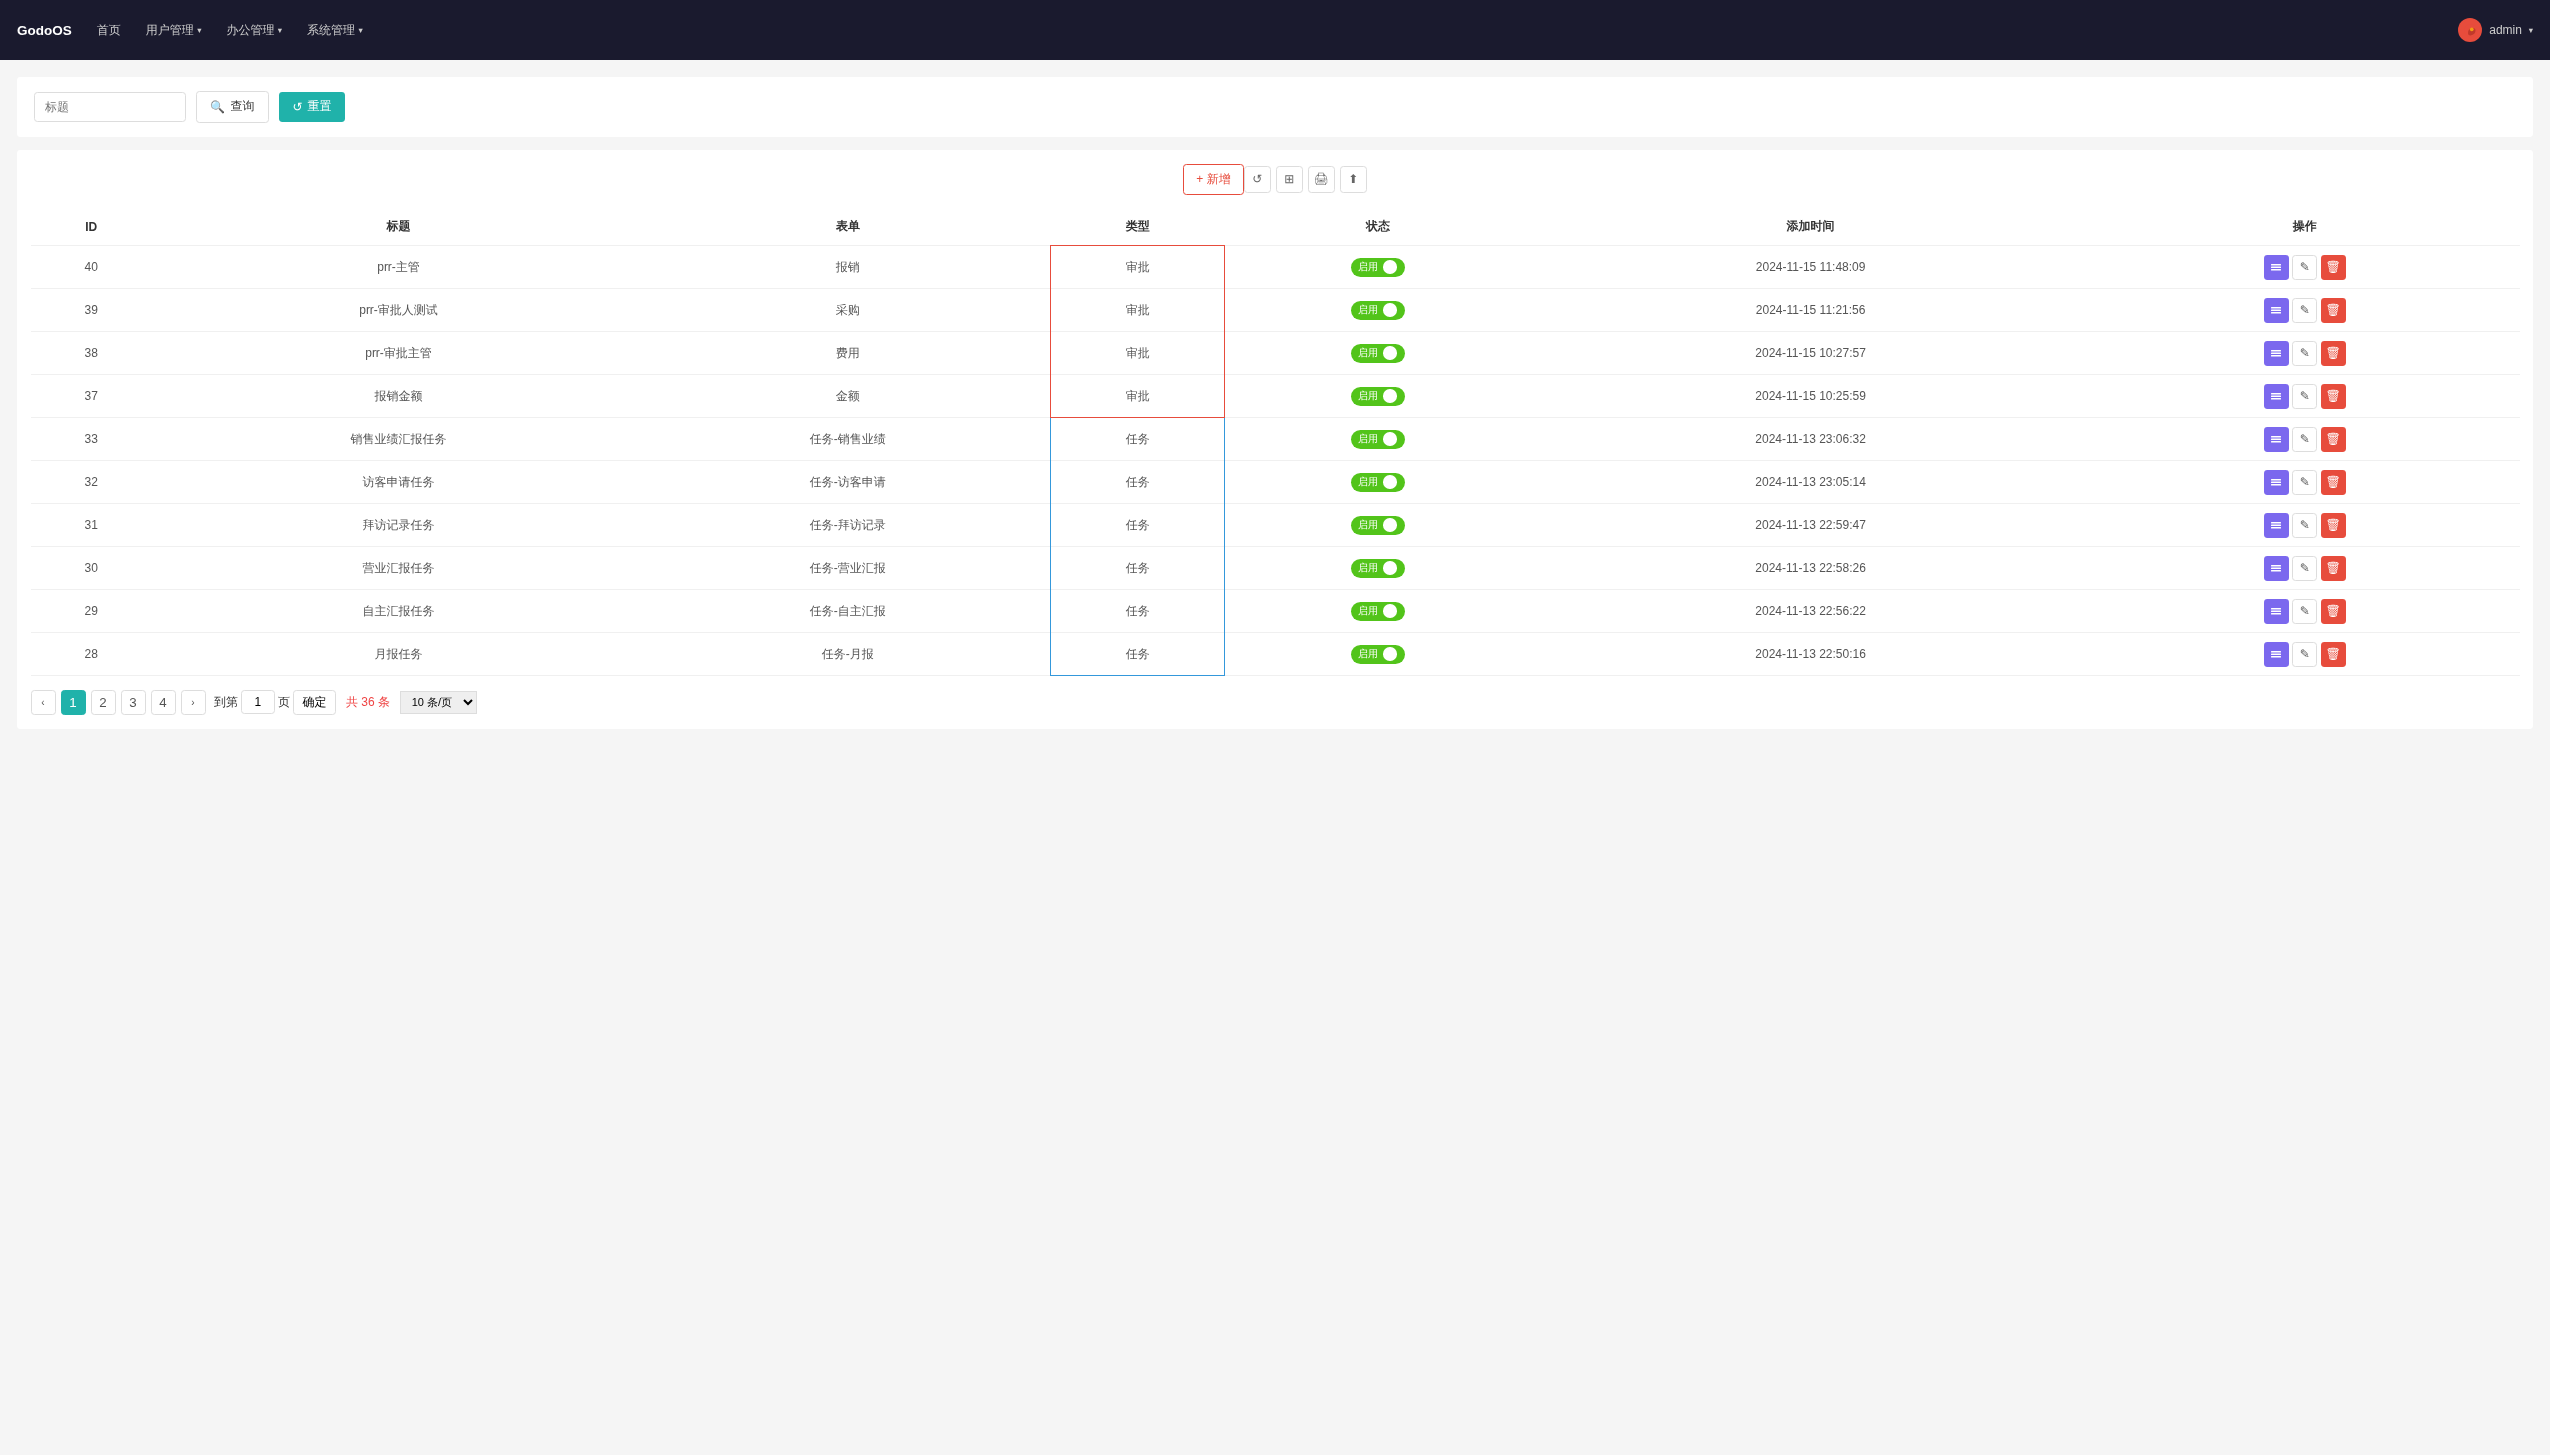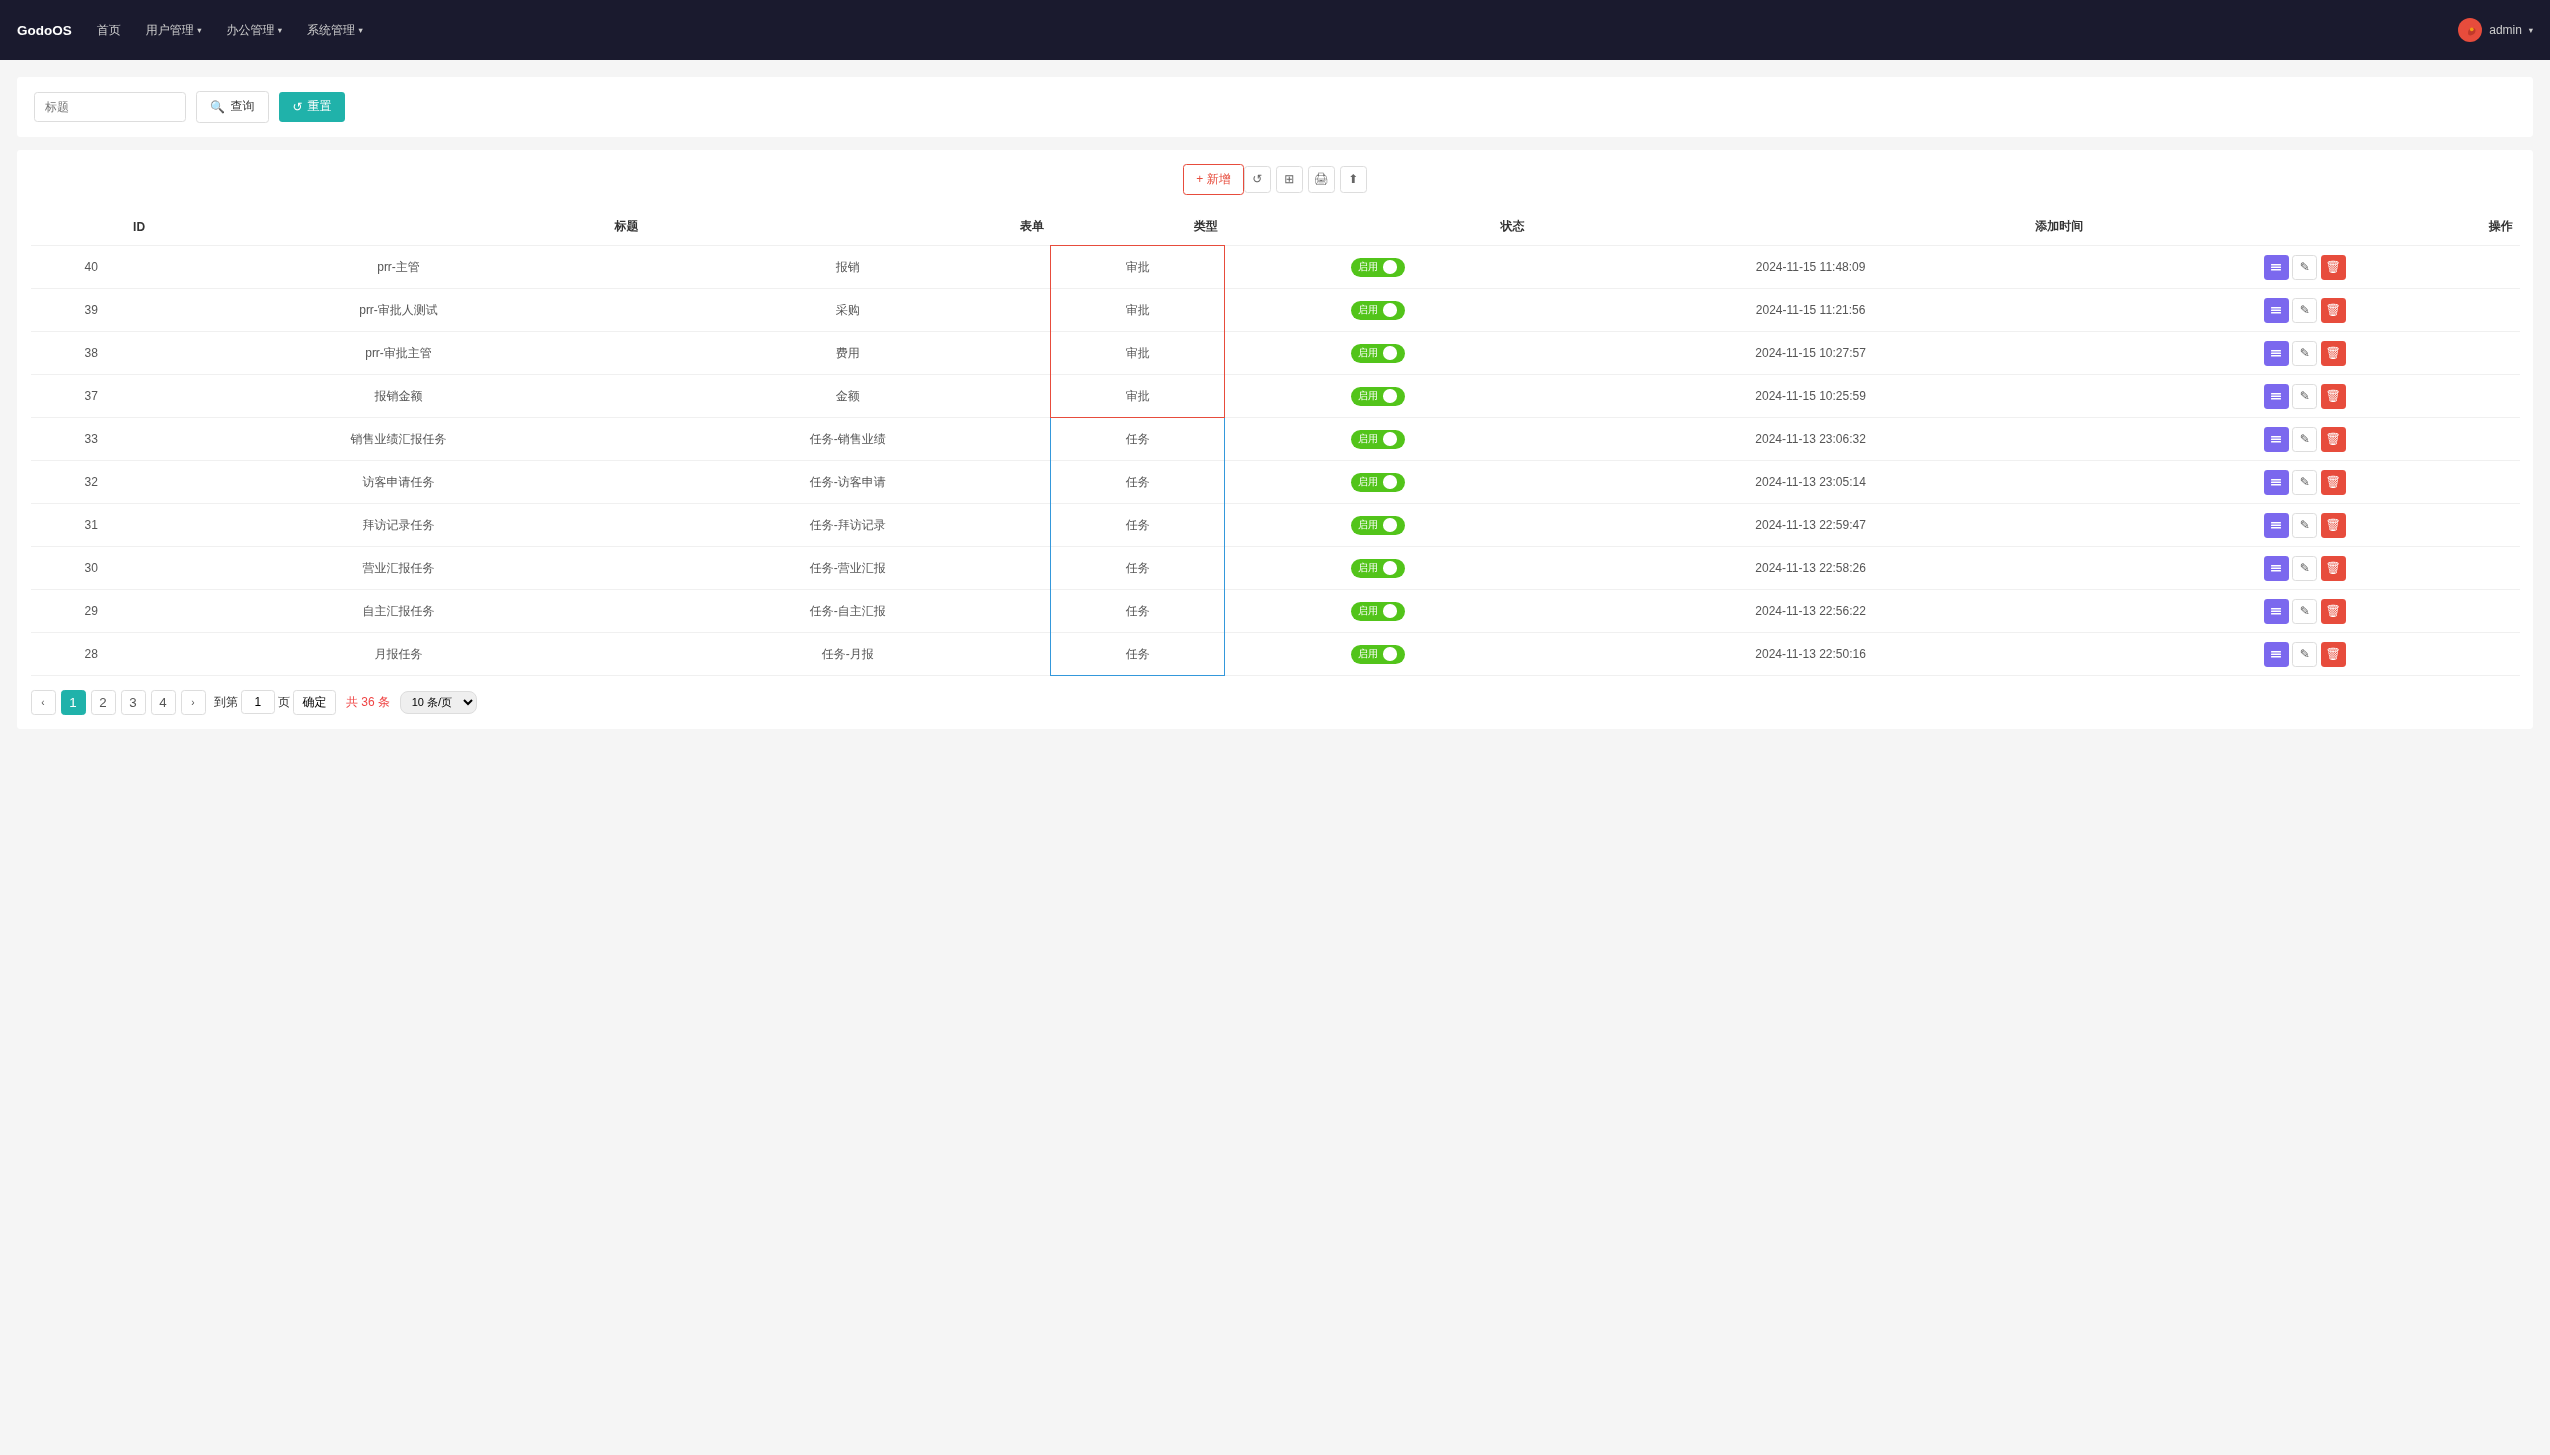--- a/index.html
+++ b/index.html
@@ -24,21 +24,21 @@
     
     .table-panel { background: #fff; border-radius: 3.4px; padding: 13.5px; }
     .table-toolbar { display: flex; align-items: center; justify-content: center; margin-bottom: 13.5px; }
     .btn-add { border: 0.8px solid #e74c3c; color: #e74c3c; background: #fff; padding: 6px 12px; border-radius: 3.4px; cursor: pointer; font-size: 12px; }
     .toolbar-icons { display: flex; gap: 5px; }
     .toolbar-icon-btn { border: 0.8px solid #ddd; background: #fff; width: 27px; height: 27px; border-radius: 3.4px; cursor: pointer; display: flex; align-items: center; justify-content: center; color: #666; font-size: 12px; }
 
     
     table { width: 100%; border-collapse: collapse; font-size: 12px; }
     thead tr { border-bottom: 1.7px solid #f0f0f0; }
-    thead th { padding: 10px 6.8px; text-align: right; color: #333; font-weight: 600; background: #fff; }
+    thead th { padding: 10px 6.8px; text-align: center; color: #333; font-weight: 600; background: #fff; }
     tbody tr { border-bottom: 0.8px solid #f0f0f0; }
     tbody td { padding: 8.5px 6.8px; text-align: center; color: #555; }
 
     
     .status-badge { display: inline-flex; align-items: center; background: #52c41a; border-radius: 17px; padding: 2.5px 8.5px 2.5px 6.8px; gap: 5px; color: white; font-size: 10px; cursor: pointer; min-width: 54px; justify-content: center; }
     .toggle-dot { width: 13.5px; height: 13.5px; background: white; border-radius: 50%; }
 
     
     .action-btns { display: flex; gap: 3.4px; justify-content: center; align-items: center; }
     .btn-layer { background: #7b68ee; border: none; color: white; width: 25px; height: 25px; border-radius: 3.4px; cursor: pointer; display: flex; align-items: center; justify-content: center; font-size: 10px; }
@@ -47,21 +47,21 @@
 
     
     .pagination { display: flex; align-items: center; gap: 5px; margin-top: 13.5px; font-size: 12px; }
     .page-btn { width: 25px; height: 25px; border: 0.8px solid #ddd; background: #fff; border-radius: 3.4px; cursor: pointer; display: flex; align-items: center; justify-content: center; color: #555; }
     .page-btn.active { background: #20b2aa; border-color: #20b2aa; color: white; }
     .page-nav { width: 25px; height: 25px; border: 0.8px solid #ddd; background: #fff; border-radius: 3.4px; cursor: pointer; display: flex; align-items: center; justify-content: center; color: #555; font-size: 10px; }
     .page-jump { display: flex; align-items: center; gap: 3px; margin-left: 3.4px; }
     .page-jump input { width: 34px; height: 24px; border: 0.8px solid #ddd; border-radius: 3.4px; text-align: center; font-size: 12px; outline: none; }
     .page-jump-btn { border: 0.8px solid #ddd; background: #fff; padding: 3.4px 8.5px; border-radius: 3.4px; cursor: pointer; font-size: 12px; }
     .page-info { margin-left: 5px; color: #ef4444; }
-    .page-size-select { border: 0.8px solid #ddd; border-radius: 8px; padding: 3.4px 6.8px; font-size: 11px; cursor: pointer; margin-left: 5px; }
+    .page-size-select { border: 0.8px solid #ddd; border-radius: 0; padding: 3.4px 6.8px; font-size: 11px; cursor: pointer; margin-left: 5px; }
 
     .chevron { font-size: 8.5px; }
   </style>
 </head>
 <body>
 
 <nav class="navbar">
   <span class="logo">GodoOS</span>
   <span class="nav-item">首页</span>
   <span class="nav-item">

